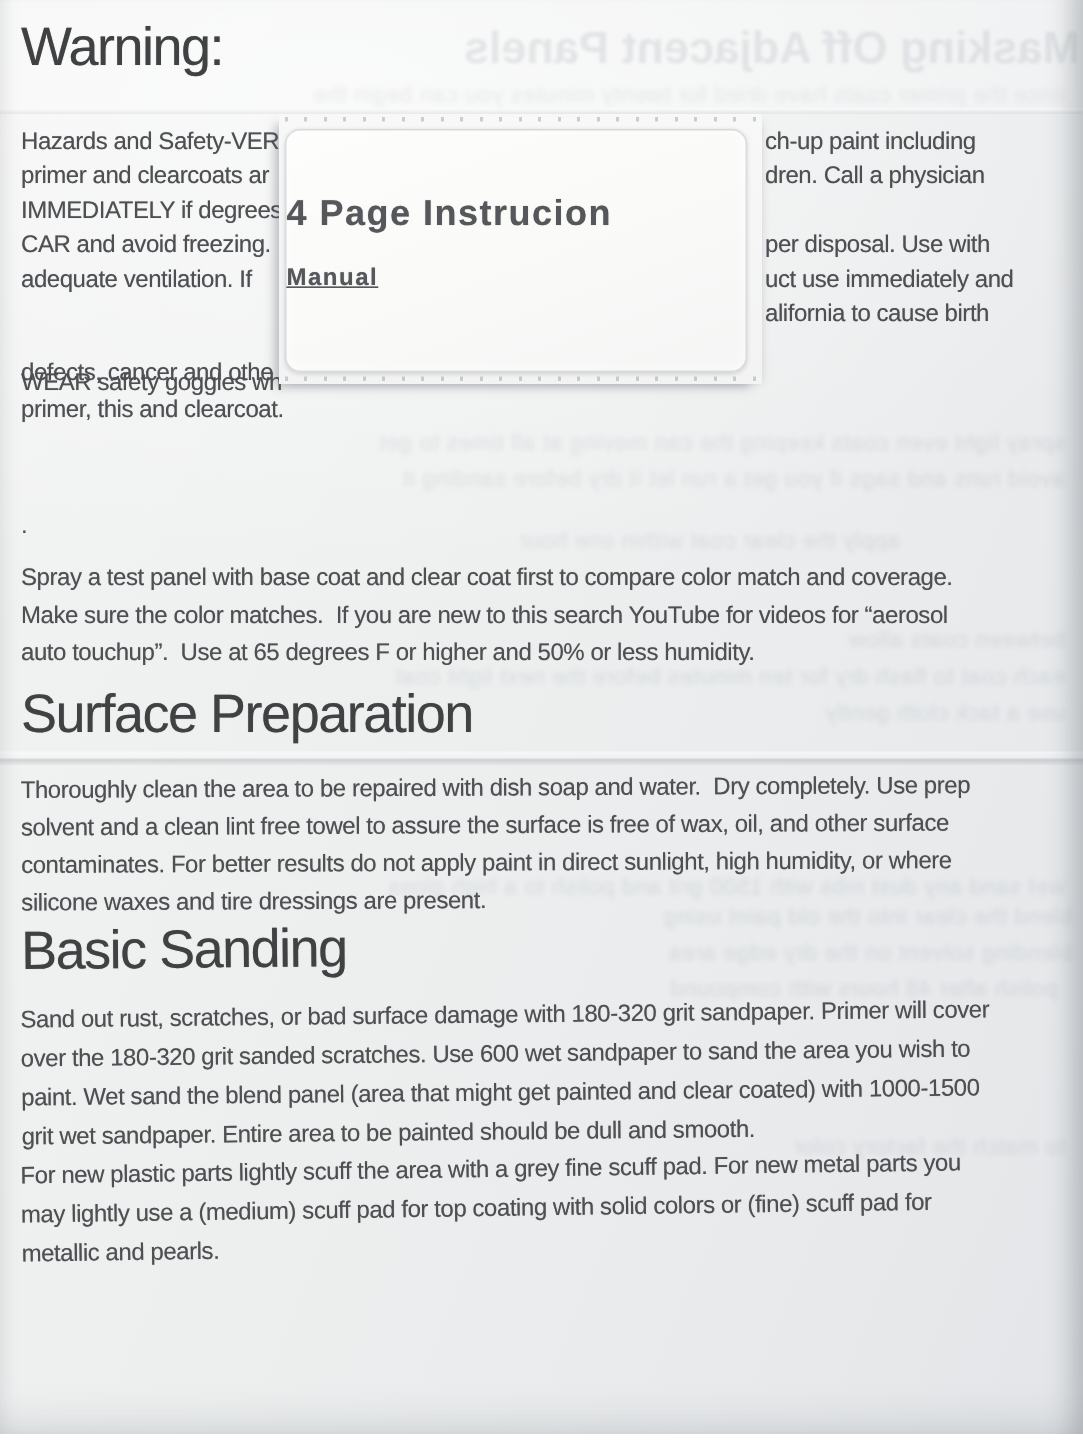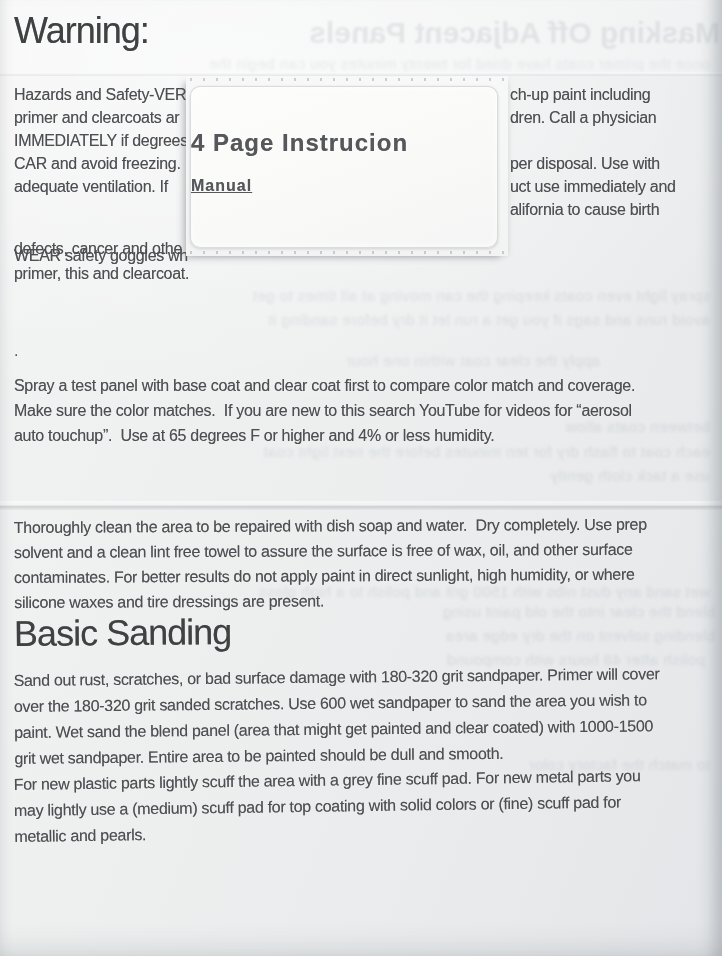--- a/index.html
+++ b/index.html
@@ -139,23 +139,24 @@
       <div class="sticker-line1">4 Page Instrucion</div>
       <div class="sticker-line2">Manual</div>
     </div>
   </div>
 
   <div class="stray-mark">.</div>
 
   <div class="para p2">
     <div class="line">Spray a test panel with base coat and clear coat first to compare color match and coverage.</div>
     <div class="line">Make sure the color matches.  If you are new to this search YouTube for videos for “aerosol</div>
-    <div class="line">auto touchup”.  Use at 65 degrees F or higher and 4% or less humidity.</div>
+    <div class="line">auto touchup”.  Use at 65 degrees F or higher and 50% or less humidity.</div>
   </div>
 
+  <h1 class="h surface-h">Surface Preparation</h1>
 
   <div class="para p3">
     <div class="line">Thoroughly clean the area to be repaired with dish soap and water.  Dry completely. Use prep</div>
     <div class="line">solvent and a clean lint free towel to assure the surface is free of wax, oil, and other surface</div>
     <div class="line">contaminates. For better results do not apply paint in direct sunlight, high humidity, or where</div>
     <div class="line">silicone waxes and tire dressings are present.</div>
   </div>
 
   <h1 class="h sanding-h">Basic Sanding</h1>
 

